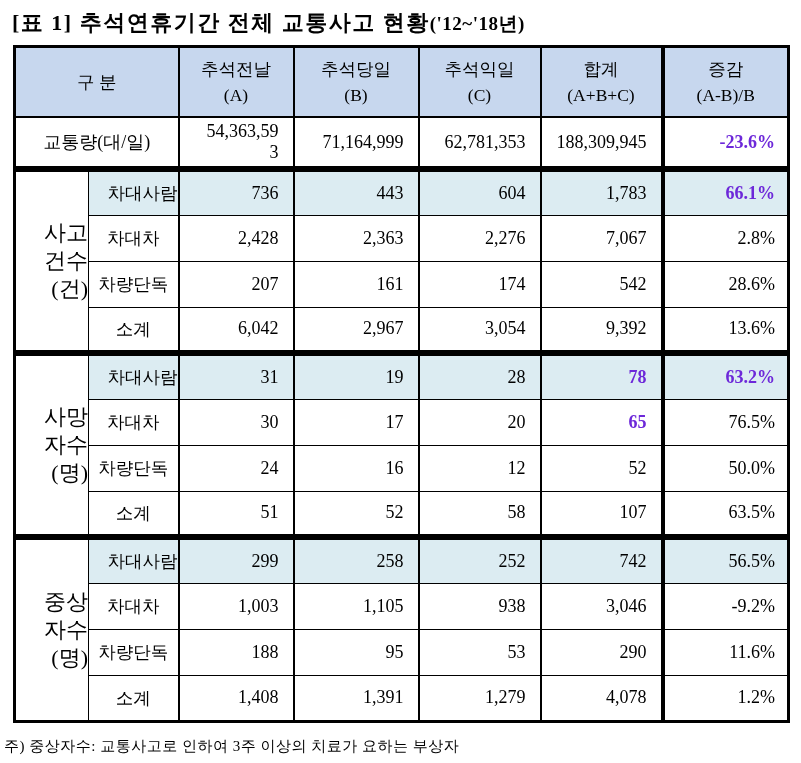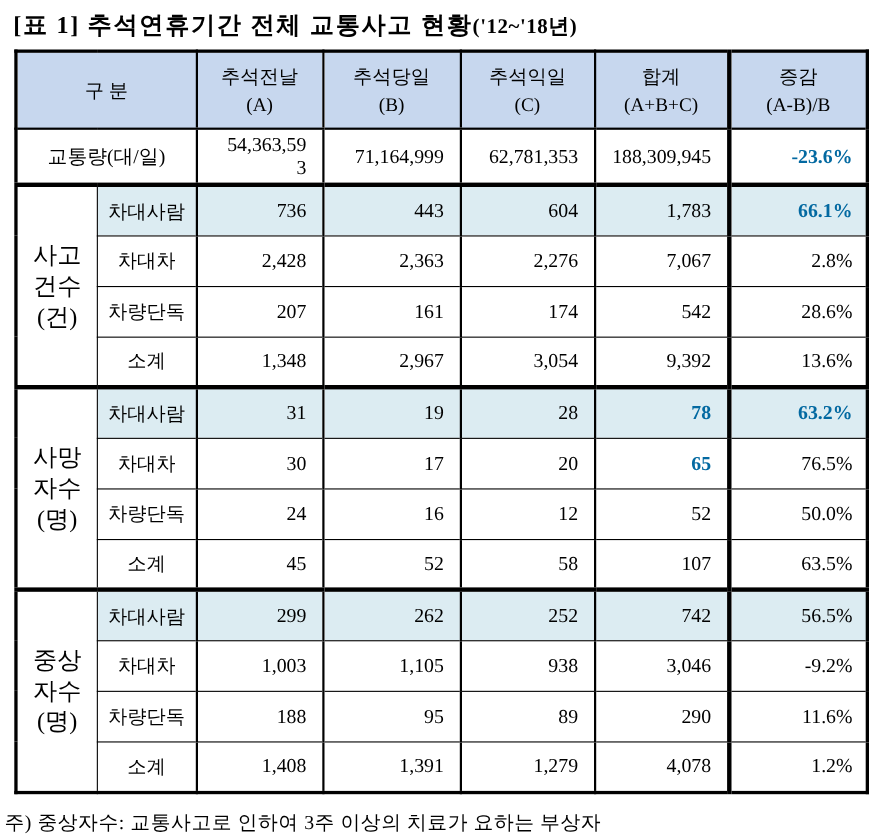--- a/index.html
+++ b/index.html
@@ -39,32 +39,32 @@
   .vthick { border-left:2px solid #000 !important; }
   .col-change {
     border-left:4px solid #000 !important;
     border-right:3px solid #000 !important;
   }
   thead .col-change { border-top:3px solid #000 !important; }
   tr.last-row .col-change { border-bottom:3px solid #000 !important; }
 
   tr.traffic-row td { height:48px; border-bottom:2px solid #000; }
   tbody tr { height:46px; }
-  tr.section-top td { border-top:4px solid #000000; }
+  tr.section-top td { border-top:6px solid #000000;text-align:right; }
 
   td.group-label { line-height:1.28; font-size:22px; background:#ffffff; }
   td.row-label { font-size:17.5px; }
   td.num { text-align:right; padding-right:14px; }
   td.change { text-align:right; padding-right:12px; }
-  .red { color:#0369a1; font-weight:bold; }
+  .red { color:#6d28d9; font-weight:bold; }
   .highlight { background:#dcecf2; }
 
   .footnote {
     margin:14px 0 0 4px;
-    font-size:18px; letter-spacing:0.5px;
+    font-size:15px; letter-spacing:0.5px;
     white-space:nowrap;
   }
 </style>
 </head>
 <body>
 
 <div class="page">
 
   <div class="title"><span>[표 1] 추석연휴기간 전체 교통사고 현황</span><span class="title-period">('12~'18년)</span></div>
 
@@ -117,21 +117,21 @@
         <tr>
           <td class="row-label">차량단독</td>
           <td class="num vthick">207</td>
           <td class="num vthick">161</td>
           <td class="num vthick">174</td>
           <td class="num vthick">542</td>
           <td class="change col-change">28.6%</td>
         </tr>
         <tr>
           <td class="row-label">소계</td>
-          <td class="num vthick">1,348</td>
+          <td class="num vthick">6,042</td>
           <td class="num vthick">2,967</td>
           <td class="num vthick">3,054</td>
           <td class="num vthick">9,392</td>
           <td class="change col-change">13.6%</td>
         </tr>
         <tr class="section-top">
           <td class="group-label" rowspan="4">사망<br>자수<br>(명)</td>
           <td class="row-label highlight">차대사람</td>
           <td class="num vthick highlight">31</td>
           <td class="num vthick highlight">19</td>
@@ -150,48 +150,48 @@
         <tr>
           <td class="row-label">차량단독</td>
           <td class="num vthick">24</td>
           <td class="num vthick">16</td>
           <td class="num vthick">12</td>
           <td class="num vthick">52</td>
           <td class="change col-change">50.0%</td>
         </tr>
         <tr>
           <td class="row-label">소계</td>
-          <td class="num vthick">45</td>
+          <td class="num vthick">51</td>
           <td class="num vthick">52</td>
           <td class="num vthick">58</td>
           <td class="num vthick">107</td>
           <td class="change col-change">63.5%</td>
         </tr>
         <tr class="section-top">
           <td class="group-label" rowspan="4">중상<br>자수<br>(명)</td>
           <td class="row-label highlight">차대사람</td>
           <td class="num vthick highlight">299</td>
-          <td class="num vthick highlight">262</td>
+          <td class="num vthick highlight">258</td>
           <td class="num vthick highlight">252</td>
           <td class="num vthick highlight">742</td>
           <td class="change col-change highlight">56.5%</td>
         </tr>
         <tr>
           <td class="row-label">차대차</td>
           <td class="num vthick">1,003</td>
           <td class="num vthick">1,105</td>
           <td class="num vthick">938</td>
           <td class="num vthick">3,046</td>
           <td class="change col-change">-9.2%</td>
         </tr>
         <tr>
           <td class="row-label">차량단독</td>
           <td class="num vthick">188</td>
           <td class="num vthick">95</td>
-          <td class="num vthick">89</td>
+          <td class="num vthick">53</td>
           <td class="num vthick">290</td>
           <td class="change col-change">11.6%</td>
         </tr>
         <tr class="last-row">
           <td class="row-label">소계</td>
           <td class="num vthick">1,408</td>
           <td class="num vthick">1,391</td>
           <td class="num vthick">1,279</td>
           <td class="num vthick">4,078</td>
           <td class="change col-change">1.2%</td>

